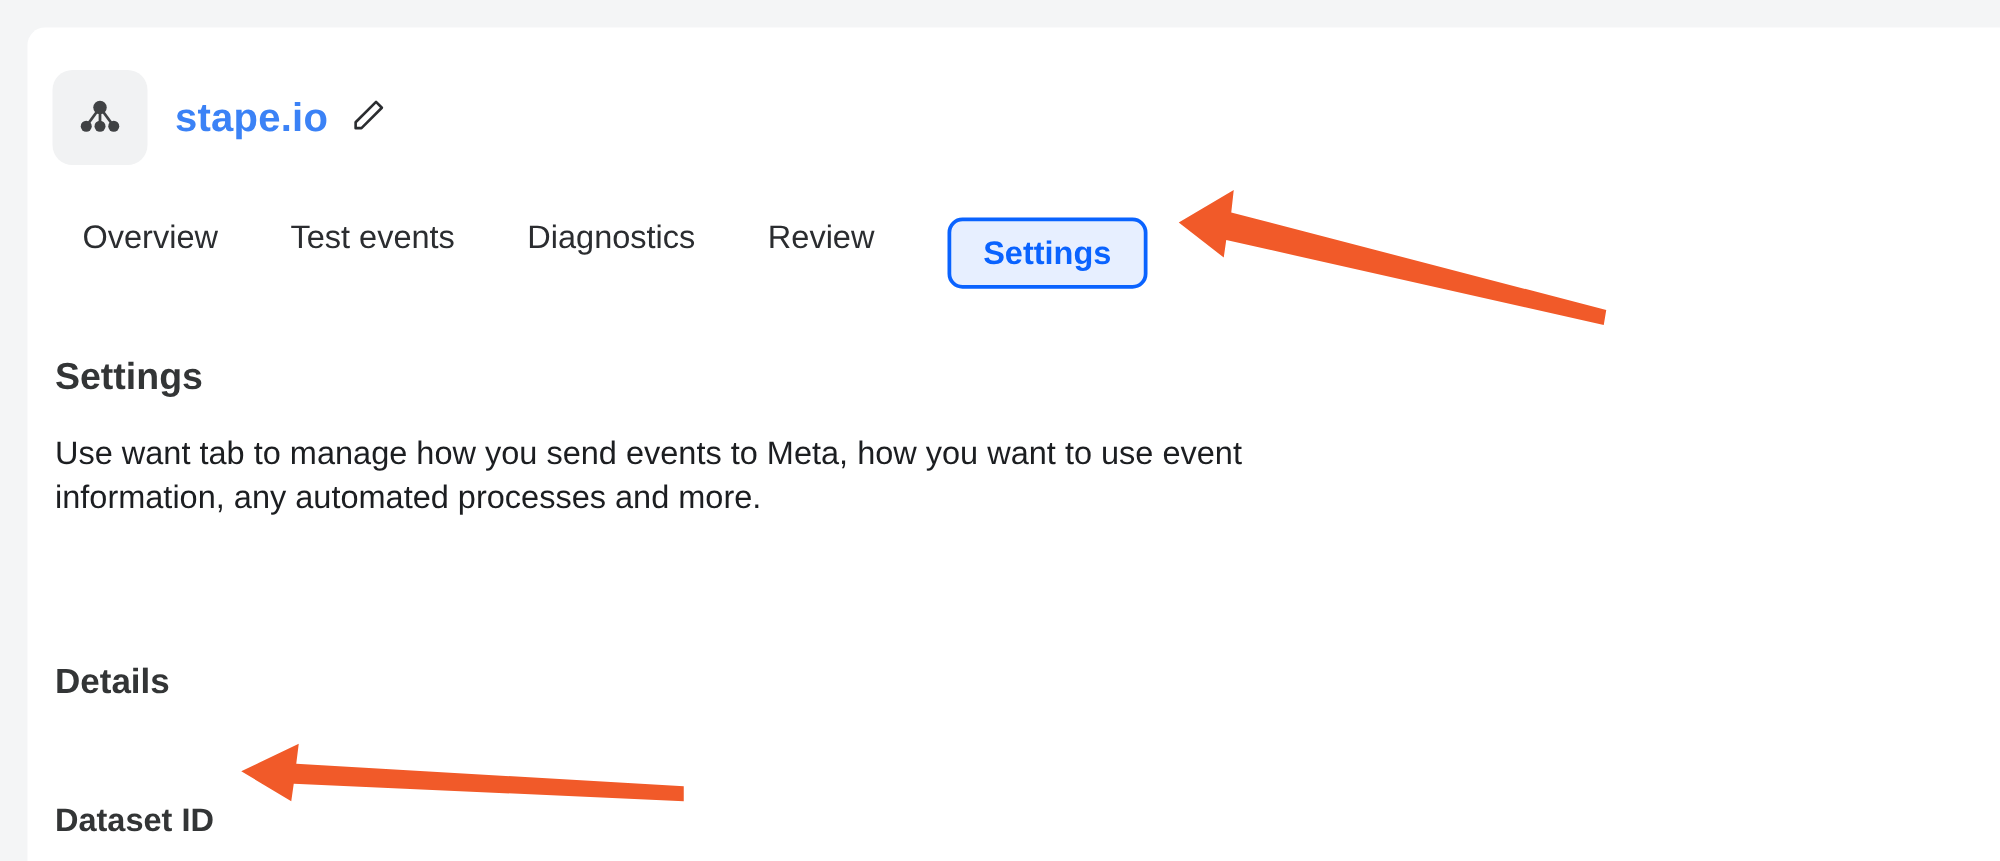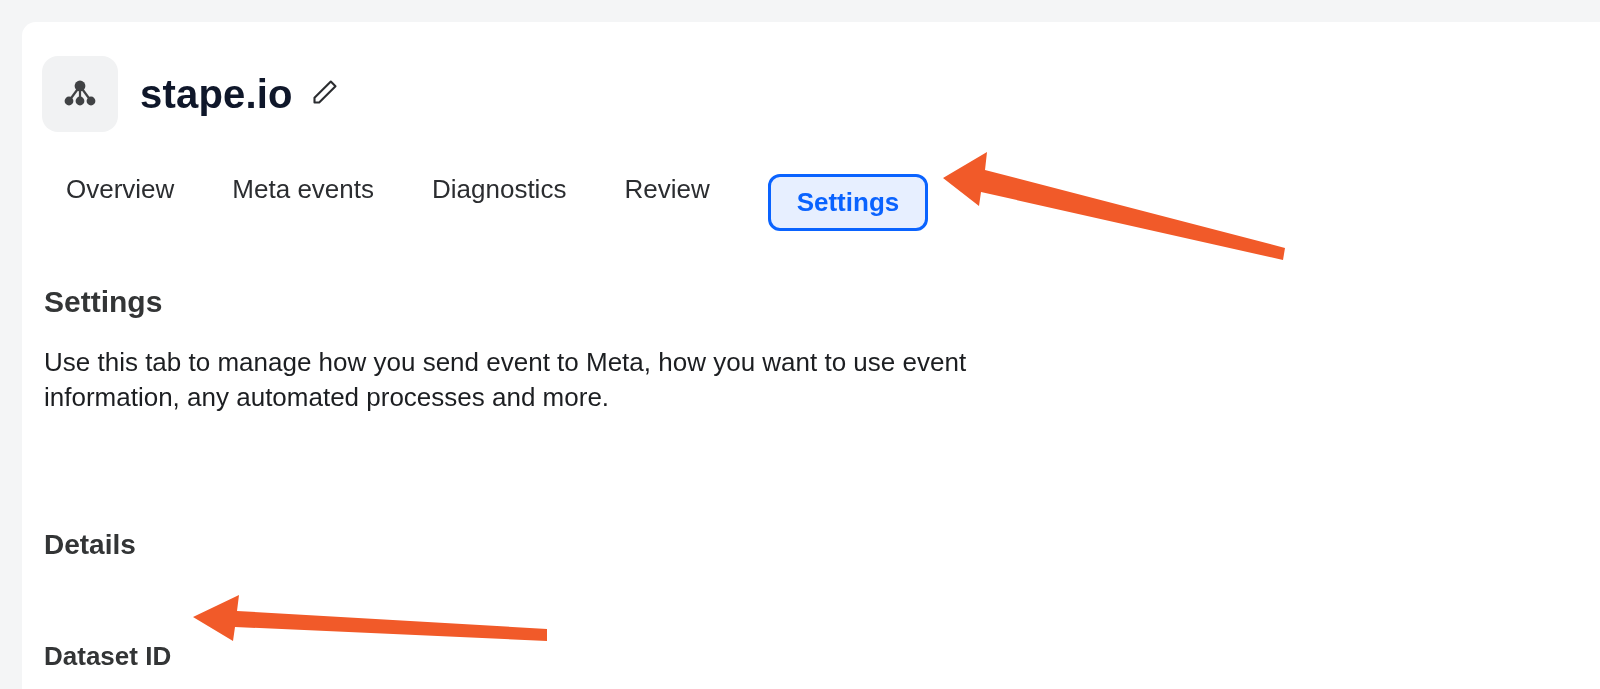--- a/index.html
+++ b/index.html
@@ -33,23 +33,23 @@
       border-radius: 16px;
       display: flex;
       align-items: center;
       justify-content: center;
     }
     .app-icon-box svg {
       width: 40px;
       height: 40px;
     }
     .title-text {
-      font-size: 40px;
+      font-size: 32px;
       font-weight: 700;
-      color: #0f172a;
+      color: #3b82f6;
       letter-spacing: 0.2px;
     }
     .edit-btn {
       display: inline-flex;
       align-items: center;
       justify-content: center;
       margin-left: -4px;
       cursor: pointer;
     }
     .edit-btn svg { width: 28px; height: 28px; }
@@ -147,29 +147,29 @@
       <span>
         <svg viewBox="0 0 24 24" fill="none" stroke="#2b2d30" stroke-width="1.8" stroke-linecap="round" stroke-linejoin="round">
           <path d="M17 3l4 4L7 21H3v-4L17 3z"></path>
         </svg>
       </span>
     </div>
   </div>
 
   <div class="tabs-row">
     <div class="tab">Overview</div>
-    <div class="tab">Meta events</div>
+    <div class="tab">Test events</div>
     <div class="tab">Diagnostics</div>
     <div class="tab">Review</div>
     <div class="tab tab-active">Settings</div>
   </div>
 
   <div class="section">
     <div class="settings-heading">Settings</div>
-    <div class="settings-desc">Use this tab to manage how you send event to Meta, how you want to use event information, any automated processes and more.</div>
+    <div class="settings-desc">Use want tab to manage how you send events to Meta, how you want to use event information, any automated processes and more.</div>
 
     <div class="details-heading">Details</div>
 
     <div class="dataset-label">Dataset ID</div>
 
   </div>
 
 </div>
 
 <svg class="arrow-overlay arrow-top" viewBox="0 0 360 120">

